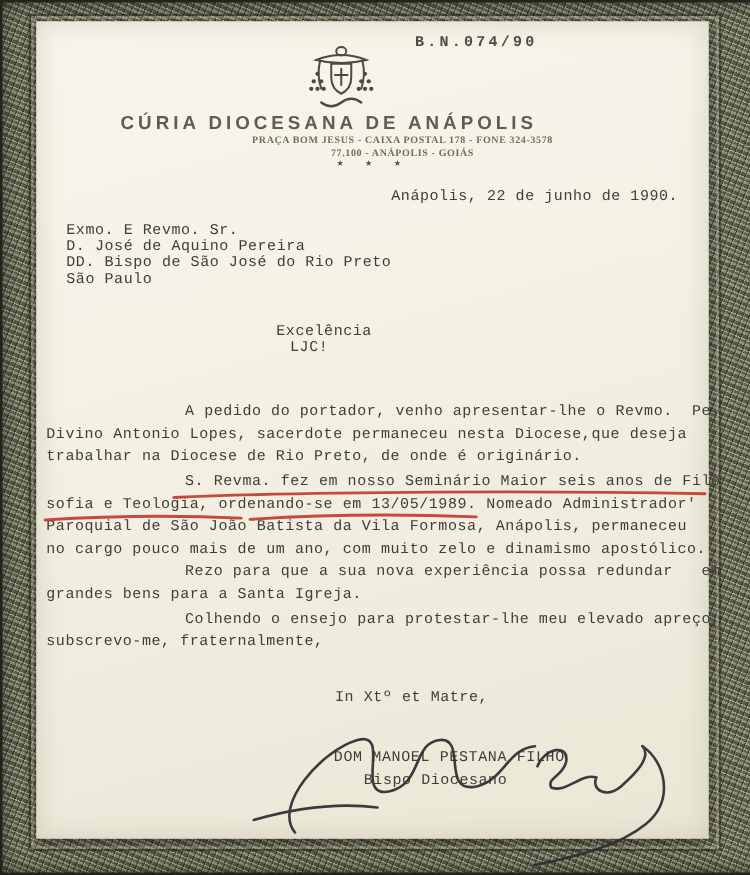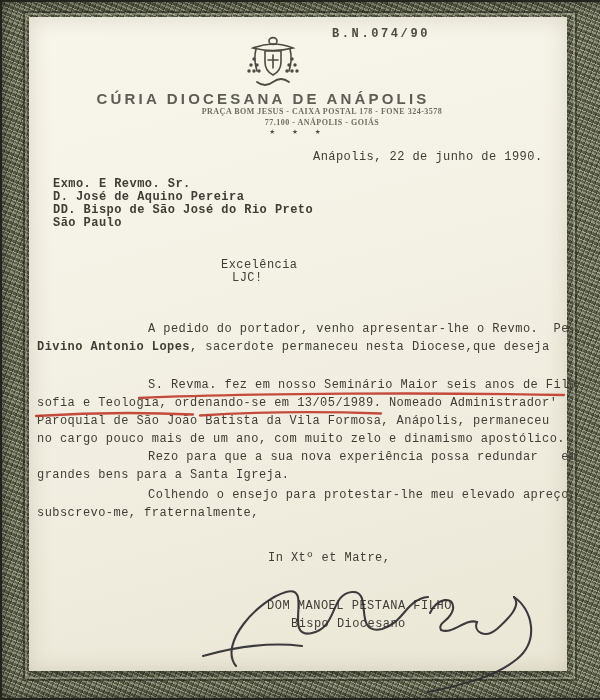--- a/index.html
+++ b/index.html
@@ -21,21 +21,21 @@
     position:absolute;left:25px;top:13px;width:546px;height:662px;
     border:2px solid rgba(235,233,205,.30);
     box-shadow:0 0 0 2px rgba(25,26,18,.45);
   }
   .paper{
     position:absolute;left:29px;top:17px;width:538px;height:654px;
     background:linear-gradient(165deg,#f8f5eb 0%,#f3f0e4 45%,#ebe7d6 100%);
     box-shadow:inset 0 0 22px rgba(120,110,78,.22), 0 3px 10px rgba(0,0,0,.45);
   }
   .t{position:absolute;white-space:pre;color:#403d36;font-size:12px;letter-spacing:.45px;}
-  .bold{font-weight:bold;}
+  .bold{font-weight:normal;}
   .ref{left:332px;top:27px;font-weight:bold;letter-spacing:2.6px;color:#4c4a42;}
   .org{
     position:absolute;left:29px;top:90px;width:468px;text-align:center;
     font-family:"Liberation Sans","DejaVu Sans",sans-serif;
     font-size:15px;font-weight:600;letter-spacing:3.2px;color:#5d5d56;white-space:pre;
   }
   .addr{
     position:absolute;left:29px;width:586px;text-align:center;
     font-family:"Liberation Serif","DejaVu Serif",serif;
     font-size:8px;font-weight:bold;letter-spacing:.5px;color:#6f6e5d;white-space:pre;
@@ -90,20 +90,21 @@
   <div class="t bold" style="left:53px;top:177px;">Exmo. E Revmo. Sr.</div>
   <div class="t bold" style="left:53px;top:190px;">D. José de Aquino Pereira</div>
   <div class="t bold" style="left:53px;top:203px;">DD. Bispo de São José do Rio Preto</div>
   <div class="t bold" style="left:53px;top:216px;">São Paulo</div>
 
   <div class="t" style="left:221px;top:258px;">Excelência</div>
   <div class="t" style="left:232px;top:271px;">LJC!</div>
 
   <div class="t" style="left:148px;top:322px;">A pedido do portador, venho apresentar-lhe o Revmo.  Pe.</div>
   <div class="t" style="left:37px;top:340px;"><span class="bold">Divino Antonio Lopes</span><span>, sacerdote permaneceu nesta Diocese,que deseja</span></div>
+  <div class="t" style="left:37px;top:358px;">trabalhar na Diocese de Rio Preto, de onde é originário.</div>
 
   <div class="t" style="left:148px;top:378px;">S. Revma. fez em nosso Seminário Maior seis anos de Filo</div>
   <div class="t" style="left:37px;top:396px;">sofia e Teologia, ordenando-se em 13/05/1989. Nomeado Administrador'</div>
   <div class="t" style="left:37px;top:414px;">Paroquial de São João Batista da Vila Formosa, Anápolis, permaneceu</div>
   <div class="t" style="left:37px;top:432px;">no cargo pouco mais de um ano, com muito zelo e dinamismo apostólico.</div>
 
   <div class="t" style="left:148px;top:450px;">Rezo para que a sua nova experiência possa redundar   em</div>
   <div class="t" style="left:37px;top:468px;">grandes bens para a Santa Igreja.</div>
 
   <div class="t" style="left:37px;top:506px;">subscrevo-me, fraternalmente,</div>

